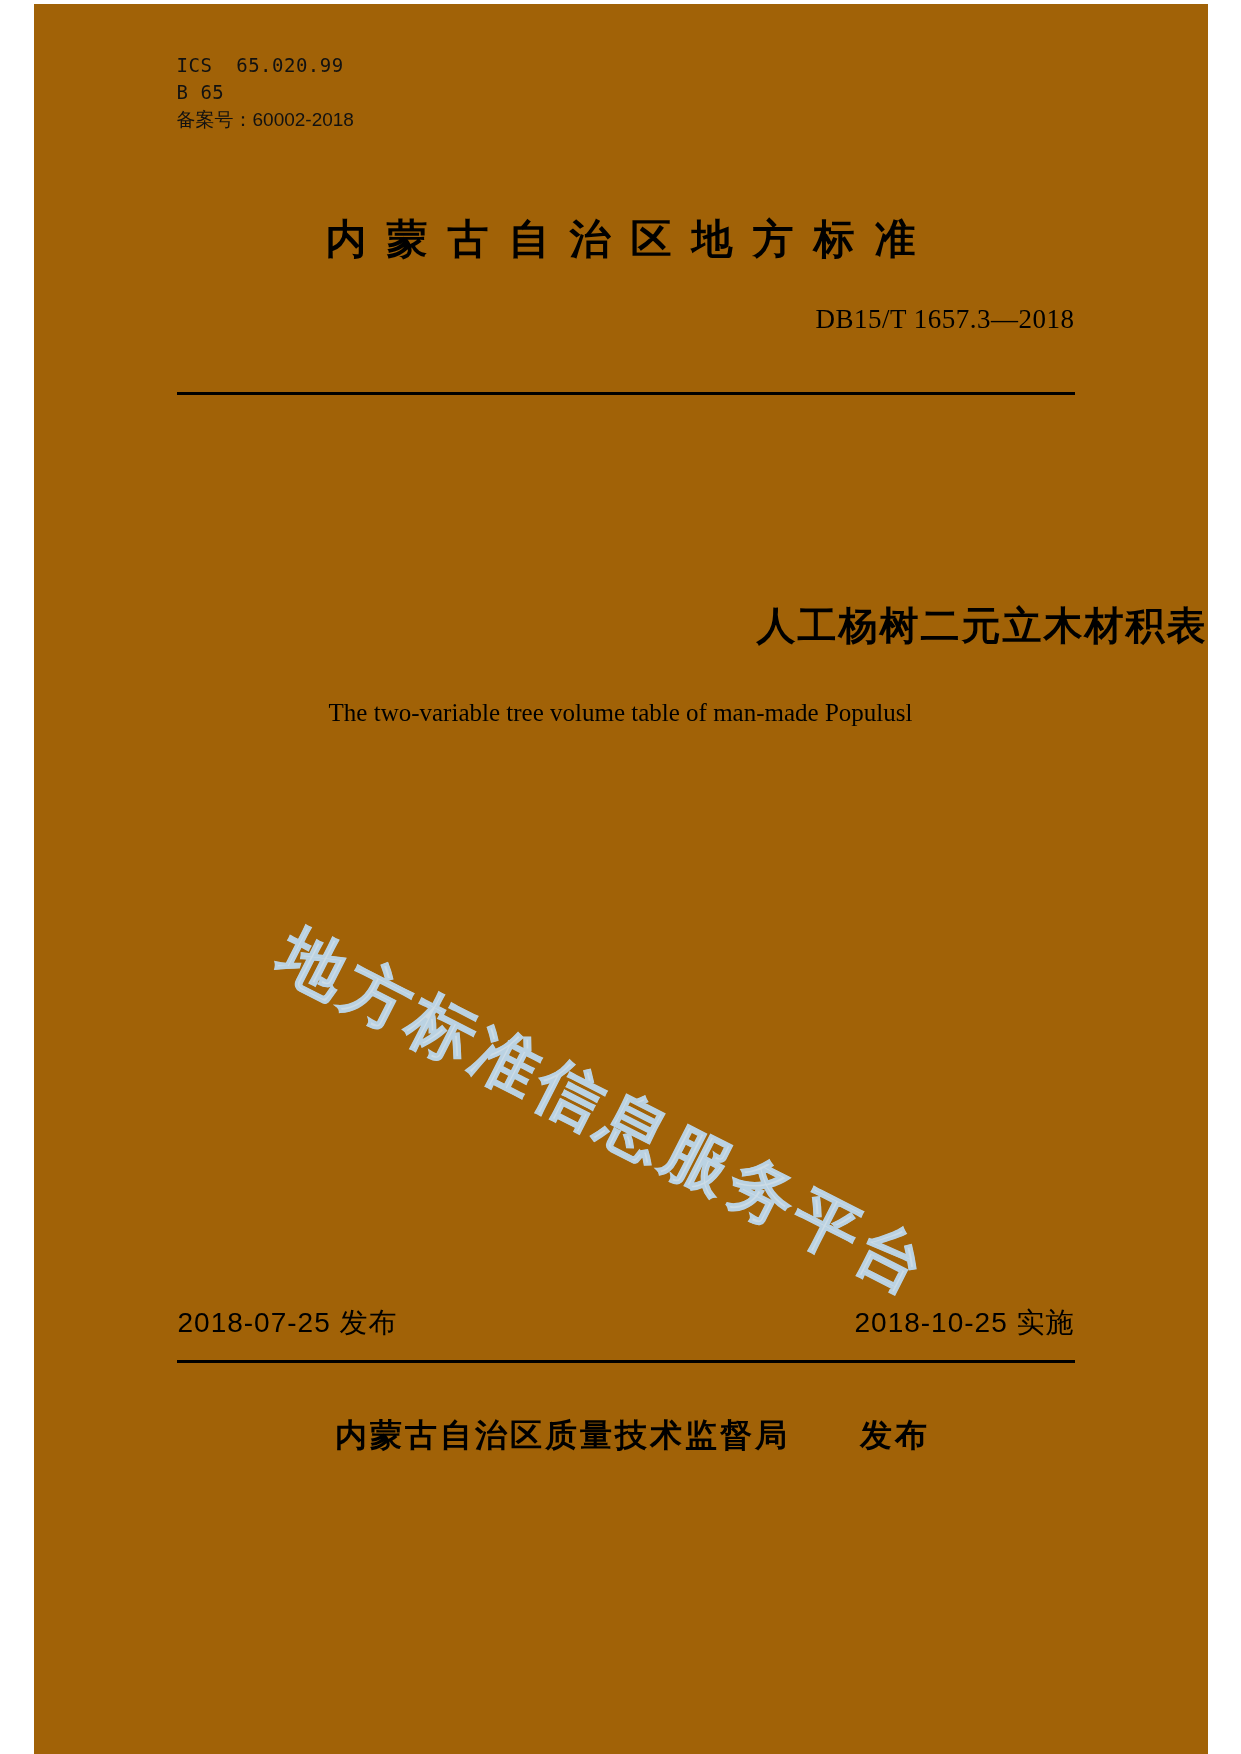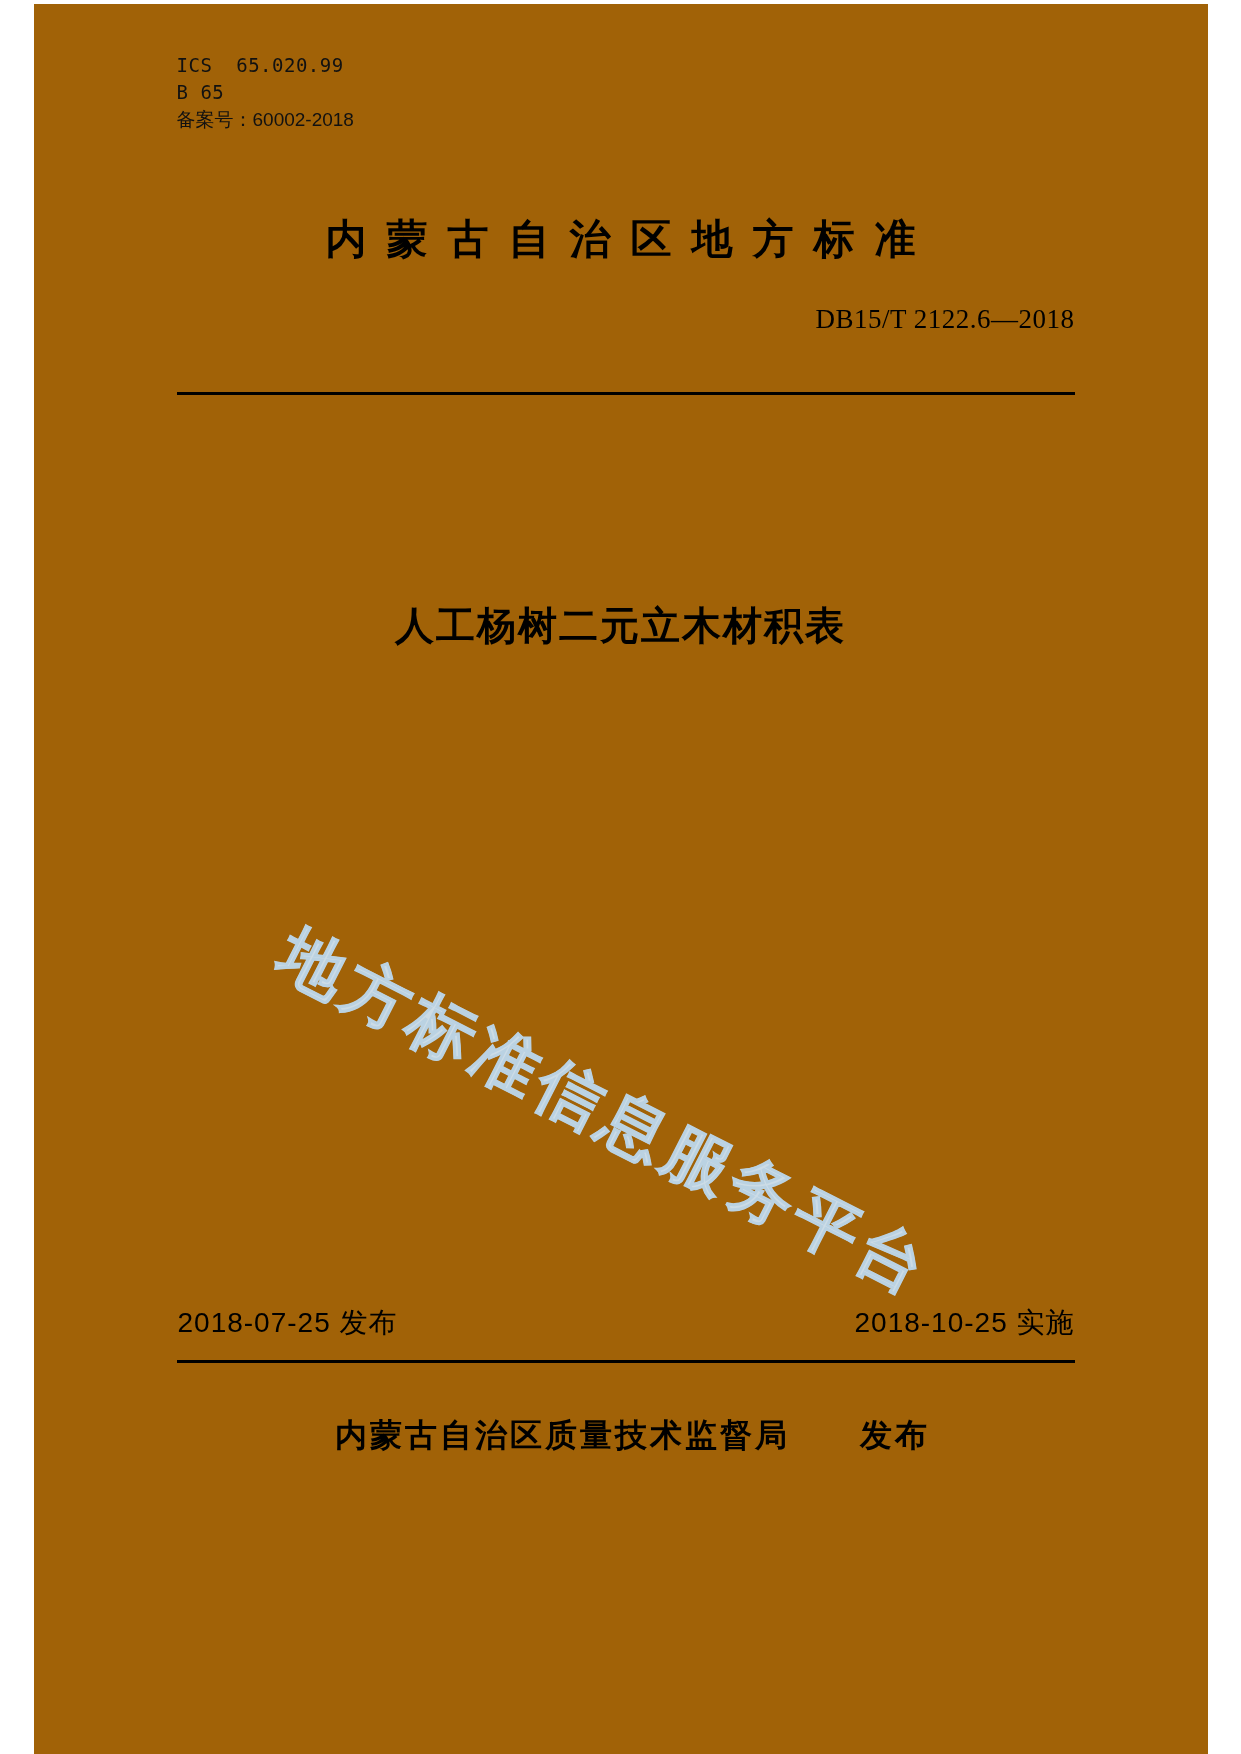--- a/index.html
+++ b/index.html
@@ -94,21 +94,21 @@
     height: 3px;
     background: #000;
   }
 
   
   .doc-title-cn {
     position: absolute;
     left: 0;
     right: 0;
     top: 595px;
-    text-align: center;
+    text-align: right;
     font-family: "Liberation Sans", sans-serif;
     font-weight: bold;
     font-size: 39px;
     letter-spacing: 2px;
     color: #000;
   }
   .doc-title-en {
     position: absolute;
     left: 0;
     right: 0;
@@ -185,25 +185,26 @@
 
   <div class="codes">
     <div>ICS  65.020.99</div>
     <div>B 65</div>
     <div class="cn">备案号：60002-2018</div>
   </div>
 
 
   <div class="std-title">内蒙古自治区地方标准</div>
 
-  <div class="std-number">DB15/T 2122.6—2018</div>
+  <div class="std-number">DB15/T 1657.3—2018</div>
 
   <div class="rule-top"></div>
 
   <div class="doc-title-cn">人工杨树二元立木材积表</div>
+  <div class="doc-title-en">The two-variable tree volume table of man-made Populusl</div>
 
   <div class="watermark">地方标准信息服务平台</div>
 
   <div class="date-issue">2018-07-25 发布</div>
   <div class="date-impl">2018-10-25 实施</div>
 
   <div class="rule-bottom"></div>
 
   <div class="publisher">
     <span>内蒙古自治区质量技术监督局</span>

